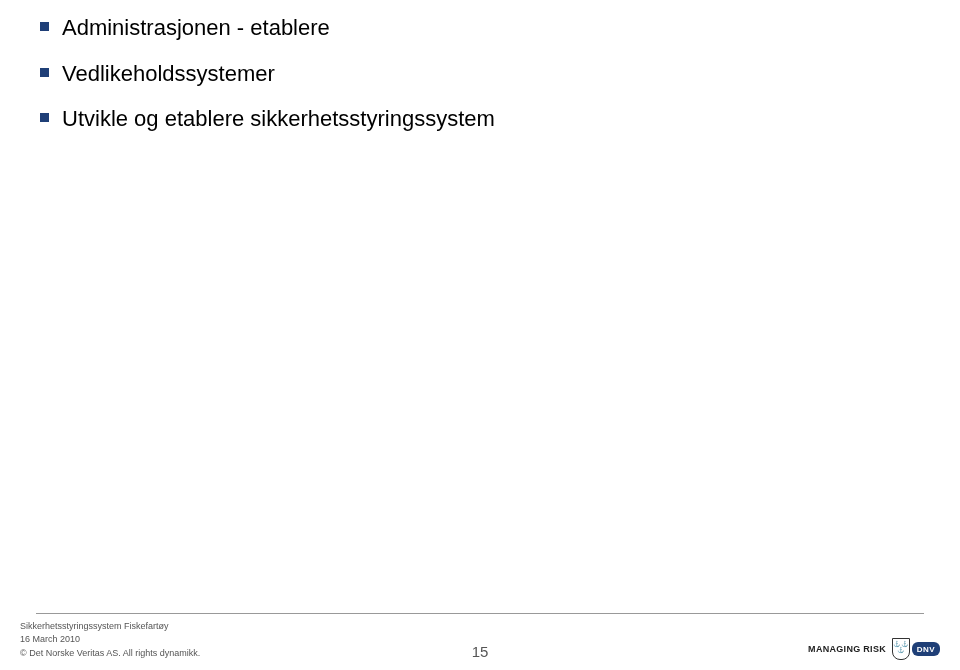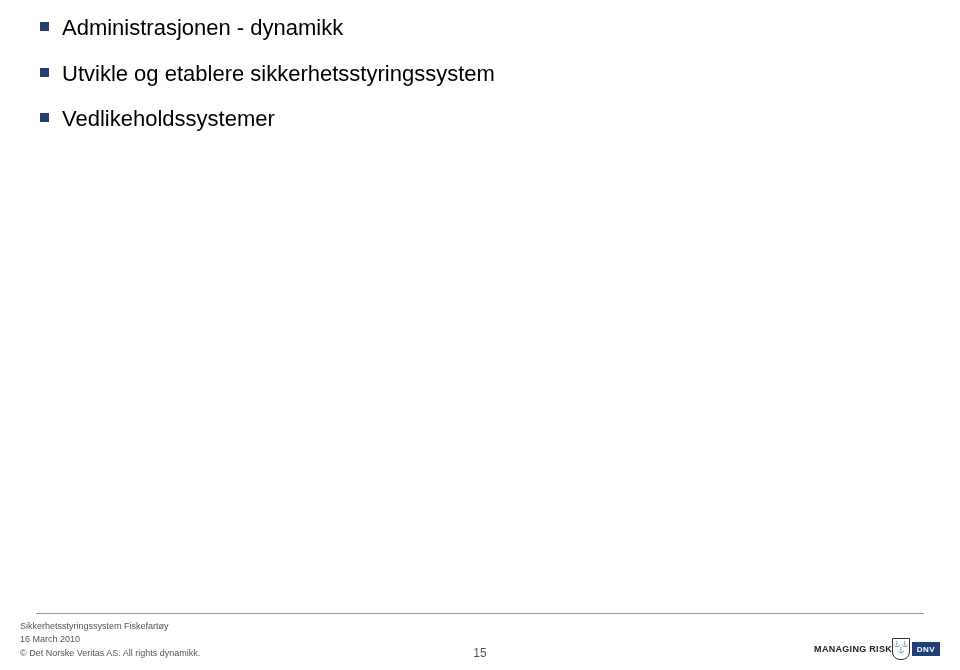--- a/index.html
+++ b/index.html
@@ -81,29 +81,29 @@
     .footer-left {
       font-size: 9px;
       color: #555;
       line-height: 1.5;
     }
     
     .footer-center {
       position: absolute;
       left: 50%;
       transform: translateX(-50%);
-      font-size: 12px;
+      font-size: 15px;
       color: #555;
       bottom: 0;
     }
     
     .footer-right {
       display: flex;
       align-items: center;
-      gap: 0;
+      gap: 6px;
     }
     
     .managing-risk {
       font-size: 9px;
       color: #222;
       font-weight: bold;
       letter-spacing: 0.3px;
     }
     
     .dnv-logo-group {
@@ -135,33 +135,33 @@
     .dnv-badge {
       width: 28px;
       height: 14px;
       background: #1f3f77;
       color: #fff;
       font-size: 8px;
       font-weight: bold;
       display: flex;
       align-items: center;
       justify-content: center;
-      border-radius: 0;
+      border-radius: 6px;
       letter-spacing: 0.5px;
     }
   </style>
 </head>
 <body>
 
 <div class="slide-content">
 
   <ul class="bullet-list">
-    <li>Administrasjonen - dynamikk</li>
+    <li>Administrasjonen - etablere</li>
+    <li>Vedlikeholdssystemer</li>
     <li>Utvikle og etablere sikkerhetsstyringssystem</li>
-    <li>Vedlikeholdssystemer</li>
   </ul>
 </div>
 
 <div class="footer">
   <div class="footer-line"></div>
   <div class="footer-content">
     <div class="footer-left">
       <div>Sikkerhetsstyringssystem Fiskefartøy</div>
       <div>16 March 2010</div>
       <div>© Det Norske Veritas AS. All rights dynamikk.</div>

